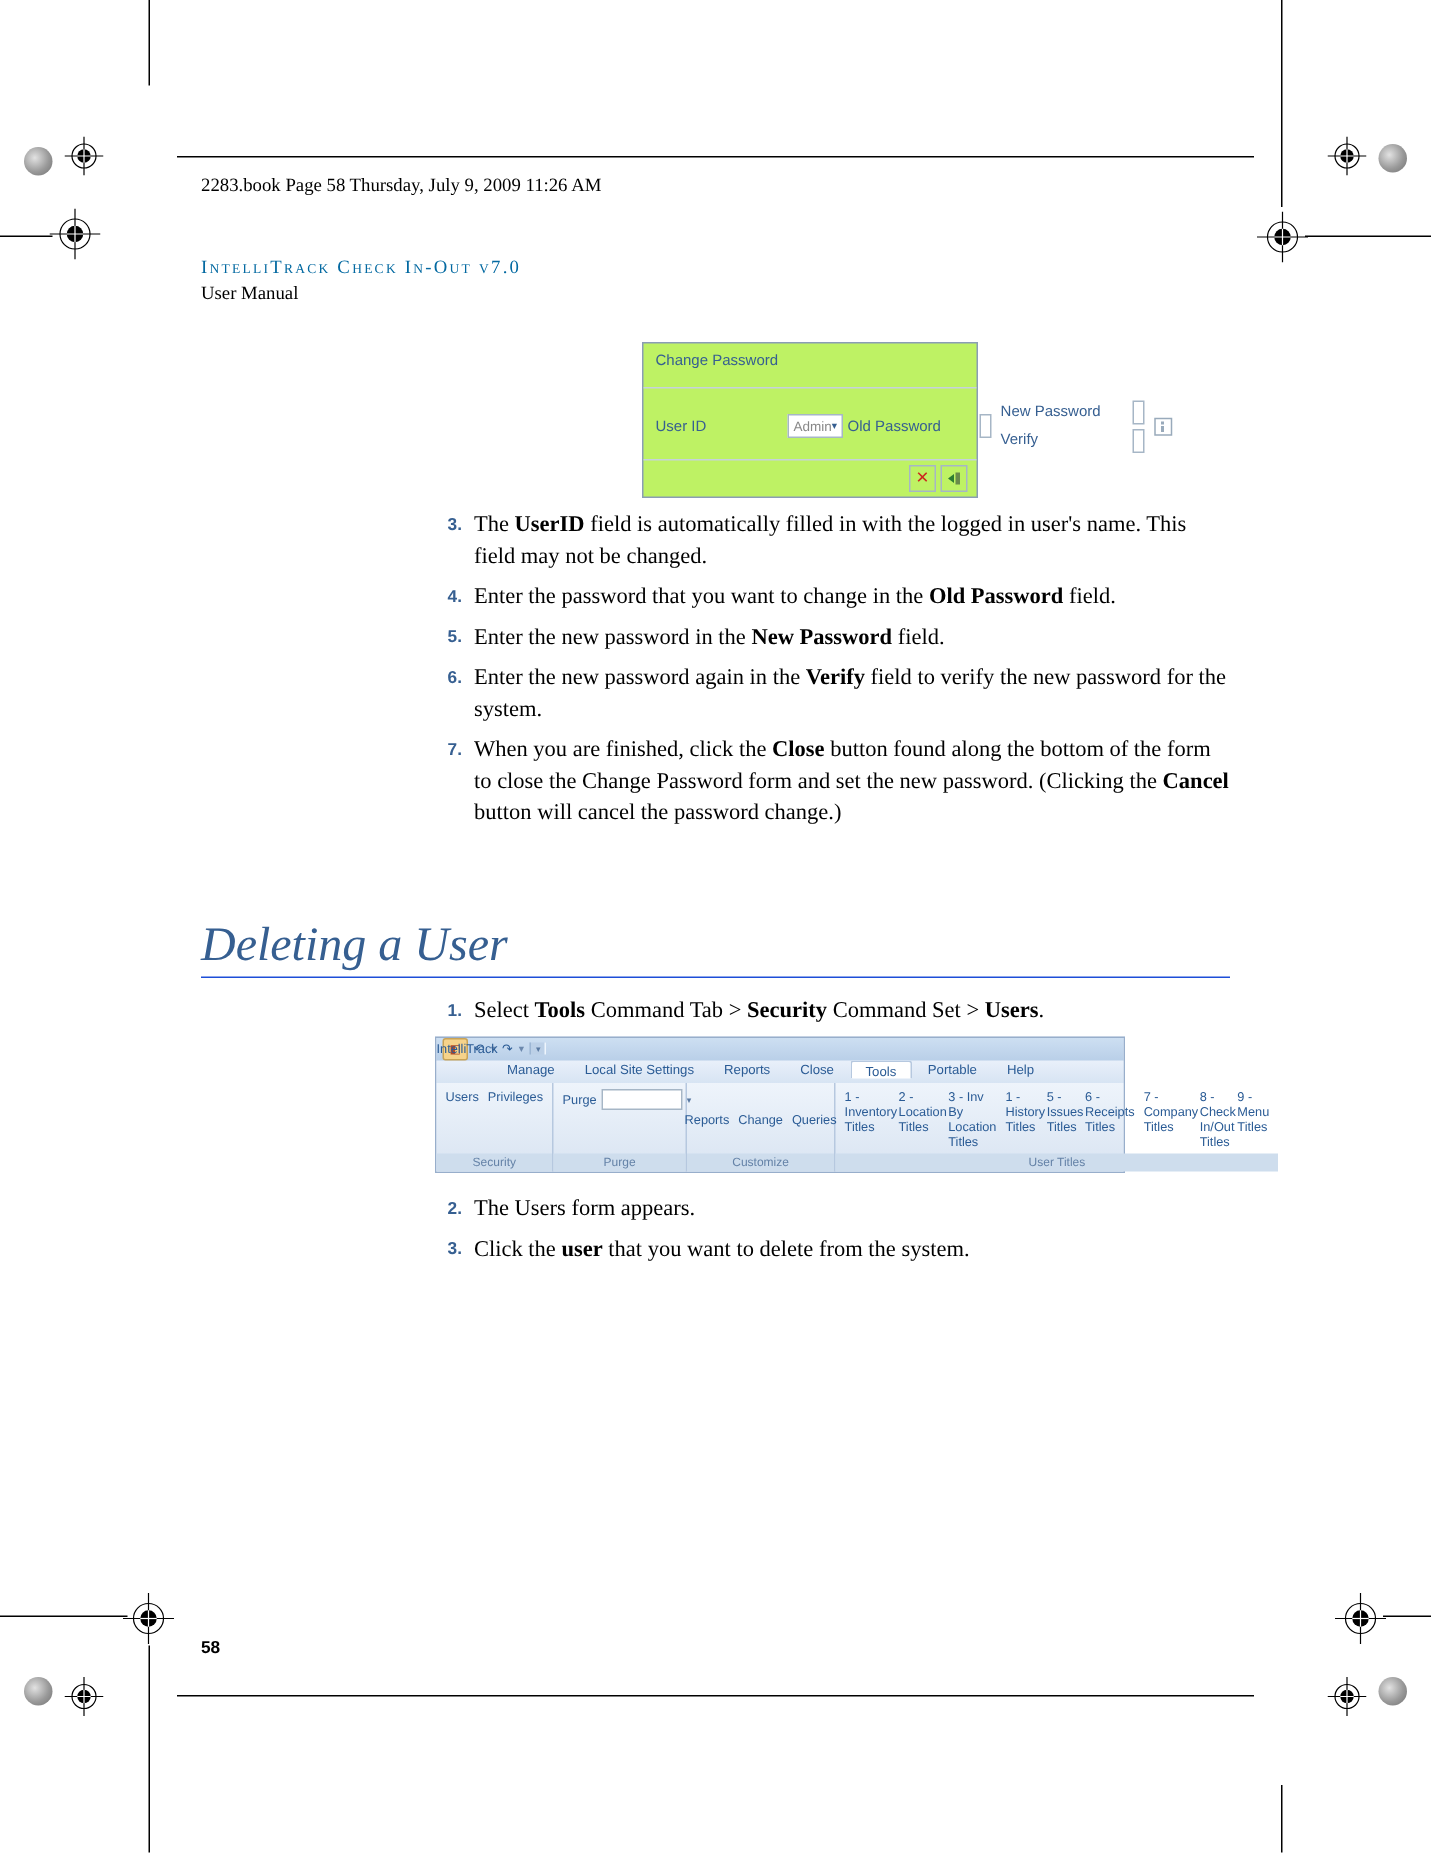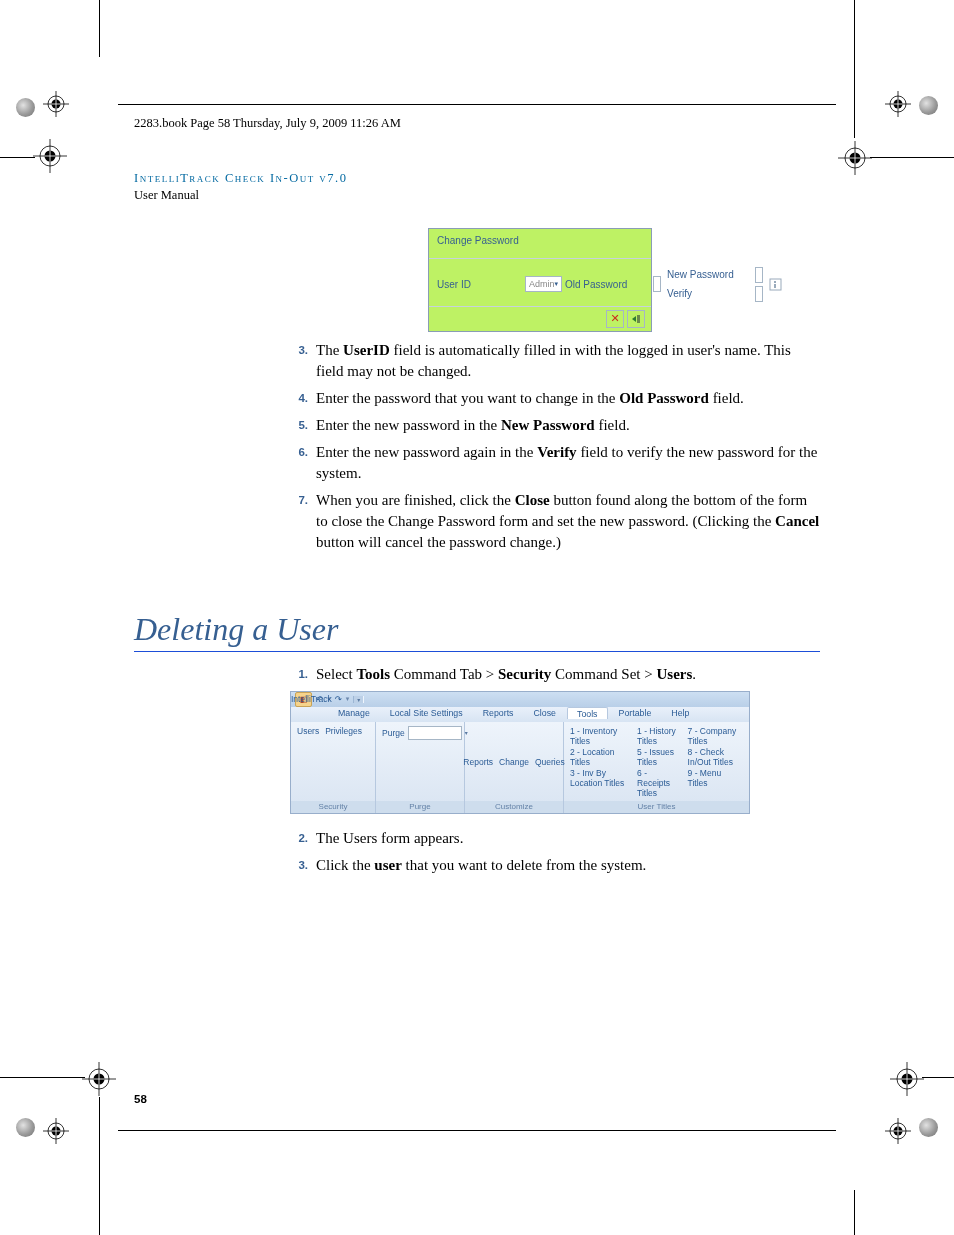--- a/index.html
+++ b/index.html
@@ -61,21 +61,21 @@
   .ribbon .tabs{height:15px;background:linear-gradient(#e9f0fa,#d7e4f3);display:flex;align-items:flex-start;padding-left:38px;gap:2px;font-size:8.8px}
   .ribbon .tab{padding:1px 9px 0;color:#2a5b95}
   .ribbon .tab.active{background:#fff;border:1px solid #b6c8df;border-bottom:none;border-radius:2px 2px 0 0}
   .ribbon .bodyR{background:linear-gradient(#eef4fb,#d9e4f2);display:flex}
   .grp{border-right:1px solid #b6c8df;padding:4px 6px 0;display:flex;flex-direction:column}
   .grp .ct{flex:1;display:flex;gap:6px;align-items:flex-start}
   .grp .gl{text-align:center;font-size:8px;color:#6482a7;padding:1px 0 2px;margin:3px -6px 0;background:#cedded}
   .btn{color:#2a5b95;font-size:8.5px}
   .dd{display:flex;align-items:center;gap:3px}
   .dd .box{width:52px;height:12px;background:#fff;border:1px solid #a6b6c6}
-  .threecol{display:flex;flex-direction:column;gap:1px;font-size:8.2px}
+  .threecol{display:flex;gap:1px;font-size:8.2px}
   .pagenum{position:absolute;bottom:0;left:0;font-family:Arial,sans-serif;font-size:11.5px;font-weight:bold}
 </style>
 </head>
 <body>
 
 <div class="crop"></div>
 <div class="cropB"></div>
 <div class="vline-tl"></div>
 <div class="hline-tl"></div>
 <div class="vline-tr"></div>

